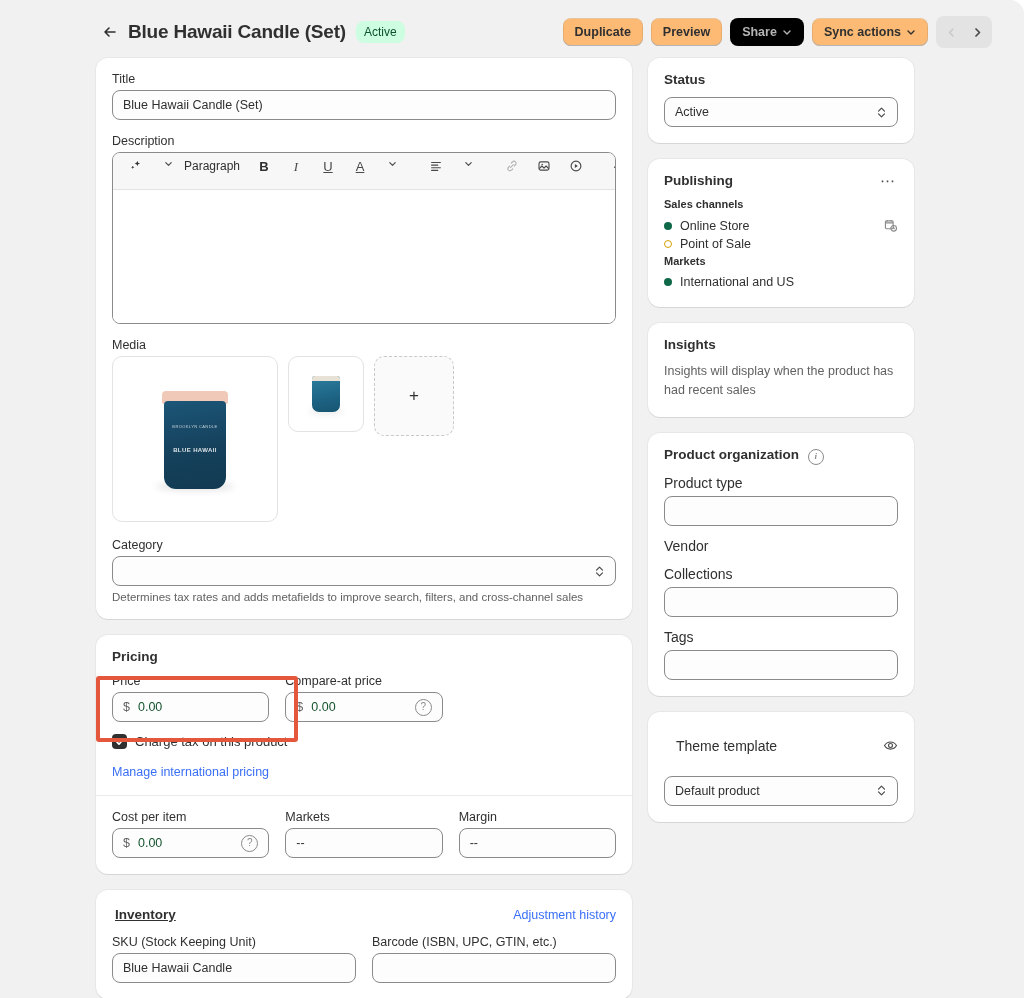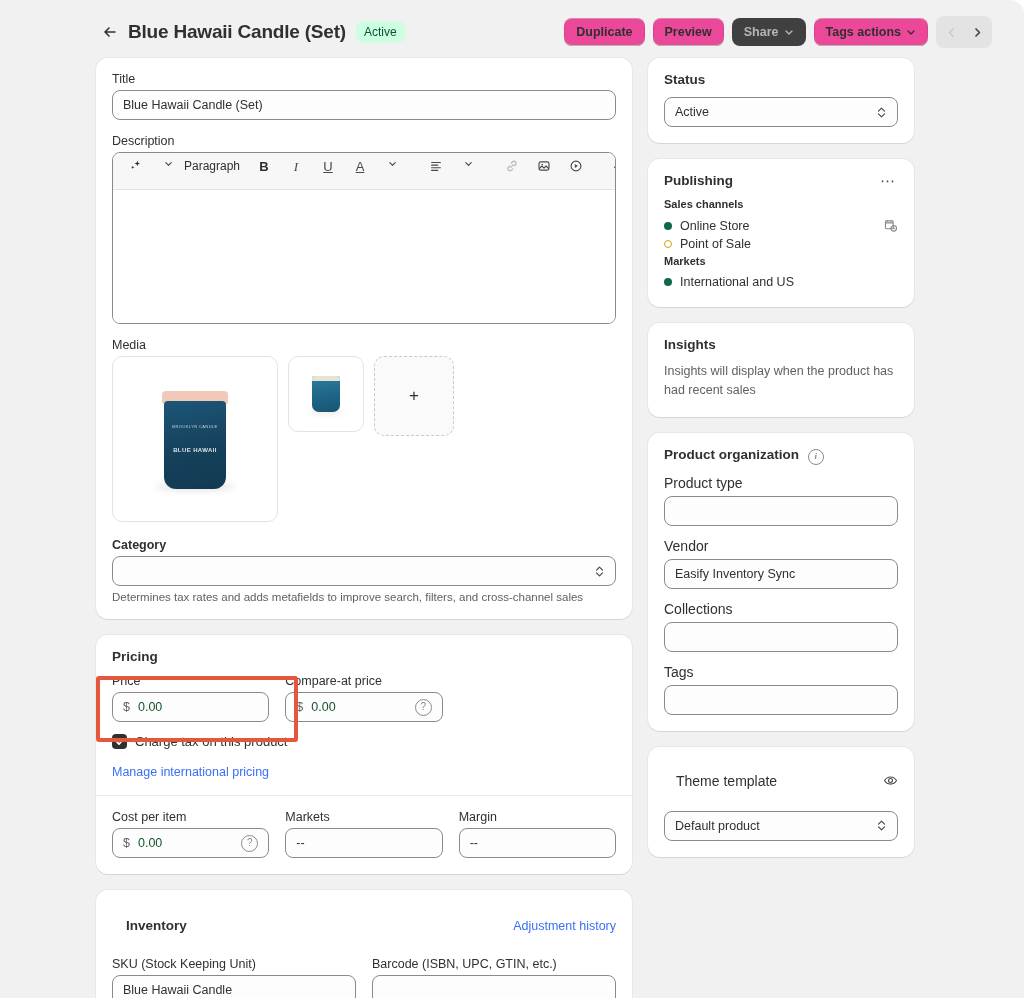--- a/index.html
+++ b/index.html
@@ -42,32 +42,32 @@
     margin-left: 10px;
     background: #cdfee1; color: #0c5132;
     font-size: 12px; line-height: 1;
     padding: 5px 8px; border-radius: 8px;
     white-space: nowrap;
   }
   .header-actions {
     margin-left: auto; display: flex; align-items: center; gap: 8px;
   }
   .btn {
-    background: #ec4899;
+    background: #fdba74;
     border: none;
     box-shadow: 0 -1px 0 0 #b5b5b5 inset, 0 0 0 1px rgba(0,0,0,0.08) inset, 0 1px 0 0 rgba(255,255,255,0.4) inset;
     border-radius: 8px;
     font-family: inherit;
     font-size: 12.5px; font-weight: 600; color: #303030;
     padding: 7px 12px; cursor: pointer;
     display: flex; align-items: center; gap: 5px;
     white-space: nowrap;
   }
   .btn.plain {
-    background: #404040; box-shadow: none;
+    background: #000000; box-shadow: none;
   }
   .btn.disabled { color: #b5b5b5; cursor: default; }
   .btn.pager {
     background: #e3e3e3; box-shadow: none;
     padding: 6px 2px; gap: 0;
   }
   .pager-seg {
     width: 26px; height: 20px;
     display: flex; align-items: center; justify-content: center;
     border-radius: 6px;
@@ -265,21 +265,21 @@
       <button class="btn">Preview</button>
       <button class="btn plain disabled">
         <span>Share</span>
         <span>
           <svg width="10" height="10" viewBox="0 0 10 10" fill="none" stroke="#b5b5b5" stroke-width="1.4" stroke-linecap="round" stroke-linejoin="round">
               <path d="M2 4l3 3 3-3"></path>
             </svg>
         </span>
       </button>
       <button class="btn">
-        <span>Tags actions</span>
+        <span>Sync actions</span>
         <span>
           <svg width="10" height="10" viewBox="0 0 10 10" fill="none" stroke="#303030" stroke-width="1.4" stroke-linecap="round" stroke-linejoin="round">
               <path d="M2 4l3 3 3-3"></path>
             </svg>
         </span>
       </button>
       <div class="btn pager">
         <div class="pager-seg off">
           <svg width="11" height="11" viewBox="0 0 11 11" fill="none" stroke="#c9c9c9" stroke-width="1.5" stroke-linecap="round" stroke-linejoin="round">
               <path d="M7 2L3.5 5.5 7 9"></path>
@@ -389,21 +389,21 @@
           <div class="media-thumb">
             <div class="candle" style="width:42px;height:48px;">
               <div class="shadow" style="width:34px;height:5px;bottom:4px;"></div>
               <div class="jar" style="top:6px;width:28px;height:36px;border-radius:3px 3px 7px 7px;background:linear-gradient(170deg,#2d7fa0 0%,#1d6384 60%,#175571 100%);"></div>
               <div style="position:absolute;left:50%;transform:translateX(-50%);top:6px;width:28px;height:5px;background:#e8e2d6;border-radius:3px 3px 0 0;"></div>
             </div>
           </div>
           <div class="media-add">+</div>
         </div>
 
-        <label class="field-label" style="margin-top:16px;font-weight:bold;">Category</label>
+        <label class="field-label" style="margin-top:16px;">Category</label>
         <div class="input select empty">
           <span></span>
           <span class="chev">
             <svg width="11" height="13" viewBox="0 0 11 13" fill="none" stroke="#4a4a4a" stroke-width="1.2" stroke-linecap="round" stroke-linejoin="round">
                 <path d="M2.5 5.2L5.5 2.2l3 3M2.5 7.8l3 3 3-3"></path>
               </svg>
           </span>
         </div>
         <div class="helper">Determines tax rates and adds metafields to improve search, filters, and cross-channel sales</div>
       </div>
@@ -468,21 +468,21 @@
             <label class="field-label">Margin</label>
             <div class="input">
               <span class="val">--</span>
             </div>
           </div>
         </div>
       </div>
 
       <div class="card">
         <div class="card-head-row">
-          <div class="card-title" style="margin:14px;">Inventory</div>
+          <div class="card-title" style="margin:3px;text-decoration:underline;">Inventory</div>
           <div class="link blue">Adjustment history</div>
         </div>
         <div class="grid3">
           <div>
             <label class="field-label">SKU (Stock Keeping Unit)</label>
             <div class="input">
               <span>Blue Hawaii Candle</span>
             </div>
           </div>
           <div>
@@ -554,23 +554,20 @@
 
         <div class="mb12">
           <div class="side-label">Product type</div>
           <div class="input">
             <span></span>
           </div>
         </div>
 
         <div class="mb12">
           <div class="side-label">Vendor</div>
-          <div class="input">
-            <span>Easify Inventory Sync</span>
-          </div>
         </div>
 
         <div class="mb12">
           <div class="side-label">Collections</div>
           <div class="input">
             <span></span>
           </div>
         </div>
 
         <div>

